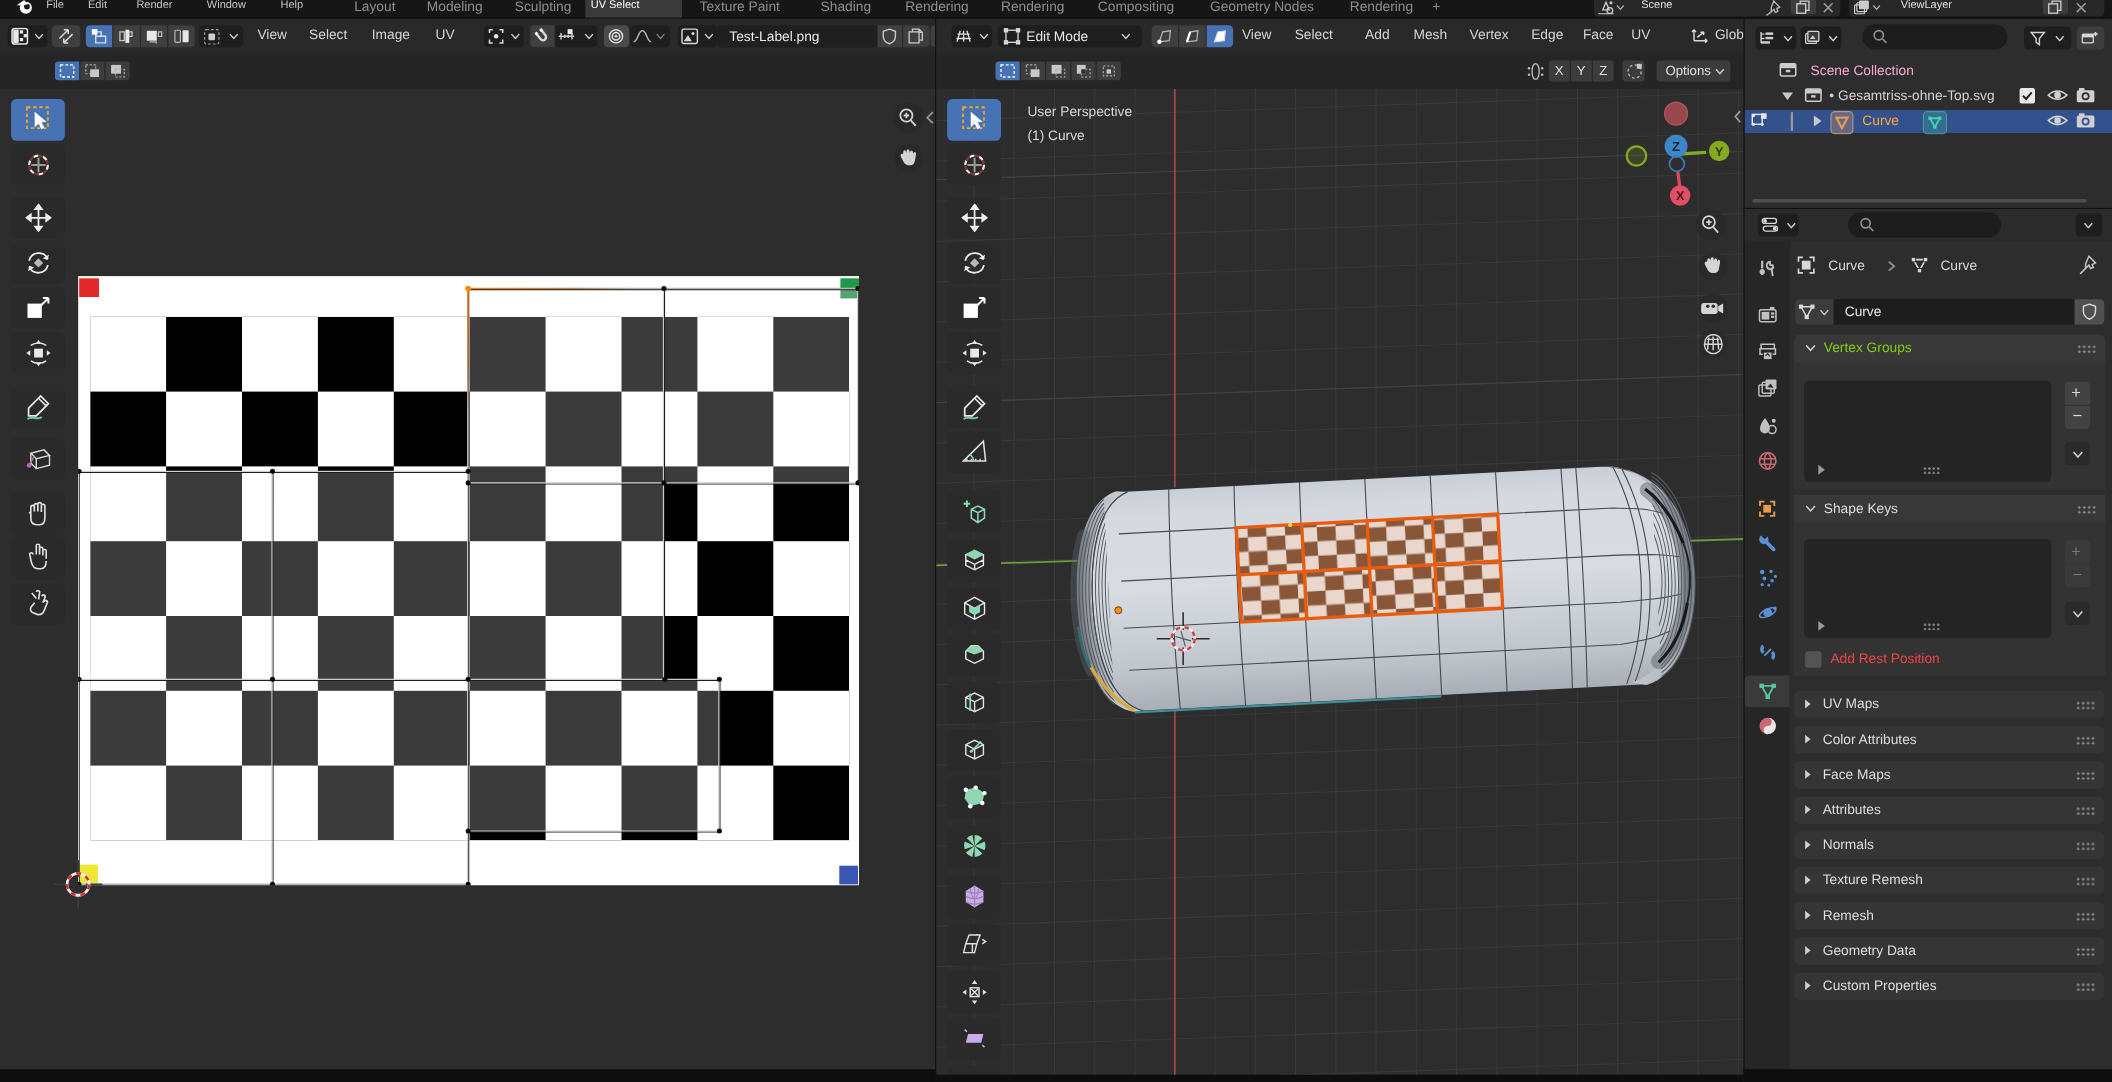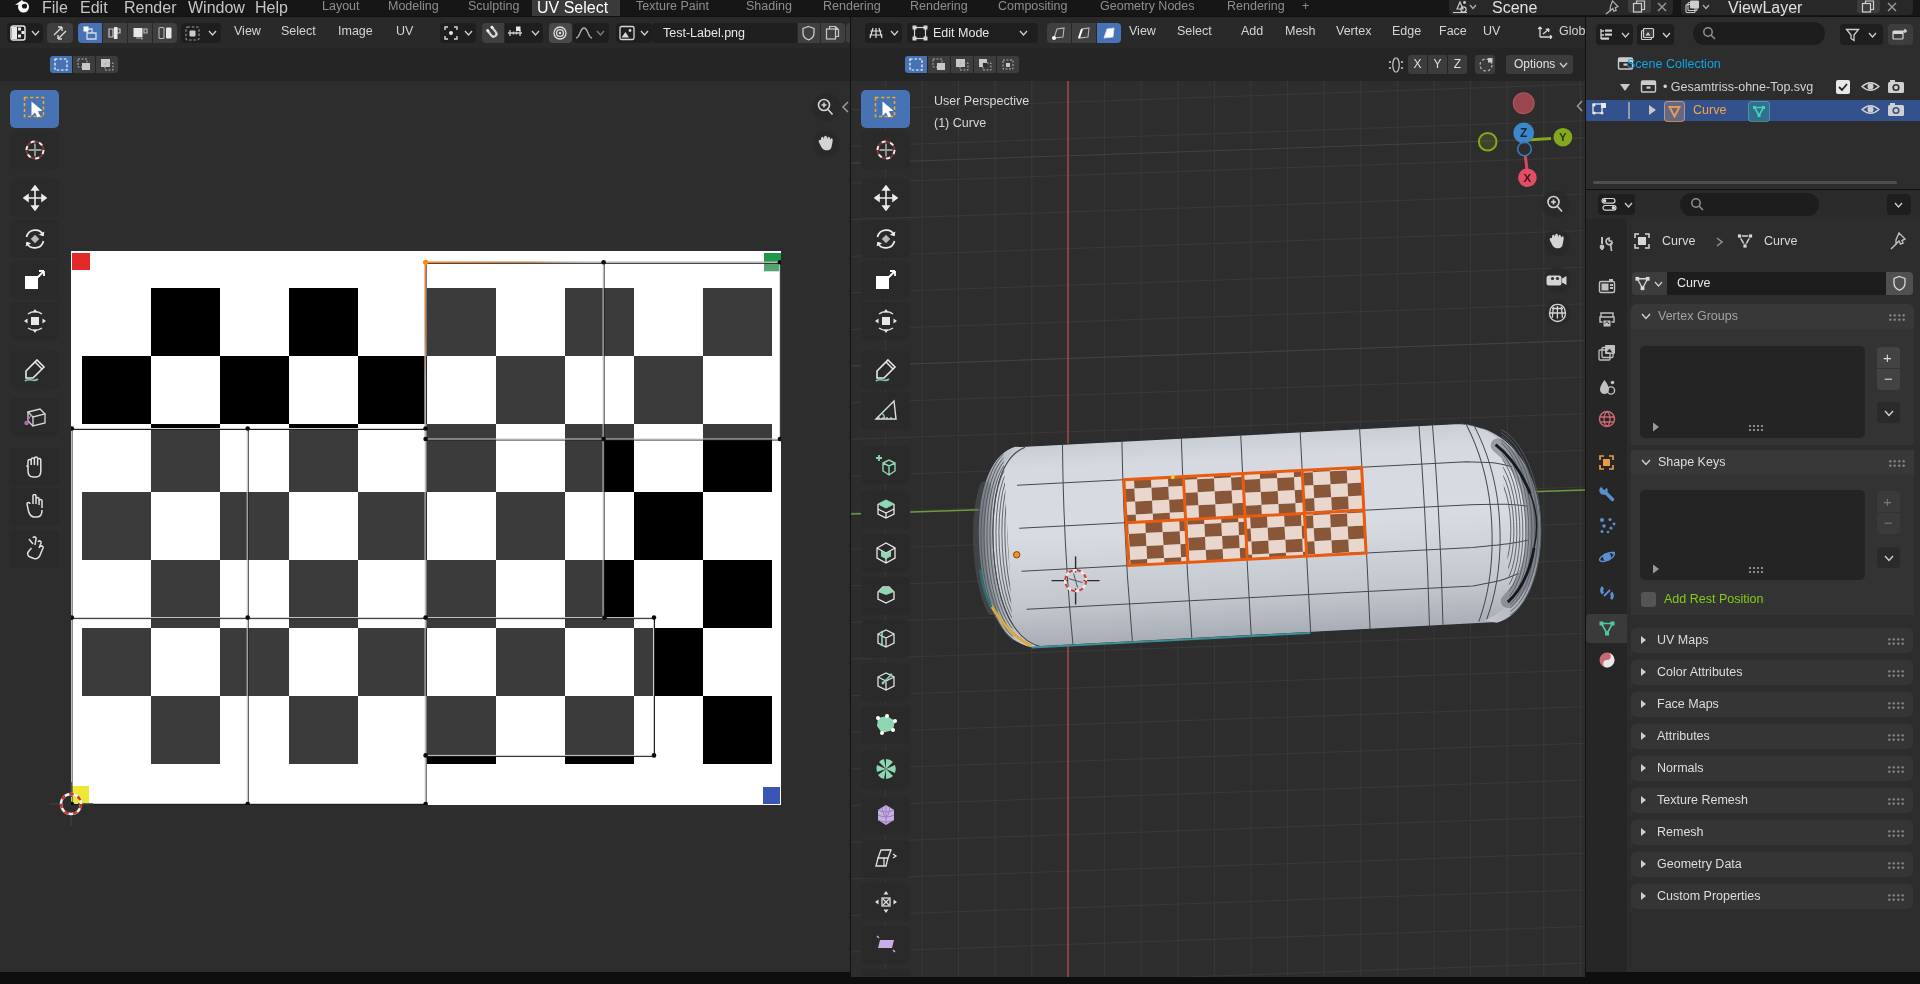--- a/index.html
+++ b/index.html
@@ -1,17 +1,17 @@
 <!DOCTYPE html>
 <html><head><meta charset="utf-8"><style>
 html,body{margin:0;padding:0;width:1920px;height:984px;overflow:hidden;background:#2d2d2d;font-family:"Liberation Sans",sans-serif;-webkit-font-smoothing:antialiased;}
 body{opacity:0.999;}
 .abs{position:absolute;}
 #topbar{position:absolute;left:0;top:0;width:1920px;height:17px;background:#161616;color:#b8b8b8;}
-.tbtext{position:absolute;top:-1px;font-size:16px;color:#c6c6c6;}
+.tbtext{position:absolute;top:-1px;font-size:10px;color:#c6c6c6;}
 .tabtext{position:absolute;top:-1px;font-size:12.5px;color:#8e8e8e;}
 #uvheader,#vpheader{position:absolute;top:17px;height:31px;background:#292929;}
 #uvtools,#vptools{position:absolute;top:48px;height:33px;background:#252525;}
 .menuitem{position:absolute;top:7px;font-size:12.5px;color:#d4d4d4;}
 .toolbtn{position:absolute;left:10px;width:49px;height:38px;background:#2a2a2a;border-radius:5px;}
 .toolbtn.active{background:#4772b3;}
 .panelhdr{position:absolute;left:1631px;width:282px;height:25px;background:#353535;border-radius:5px;color:#dddddd;font-size:12.5px;}
 .phtext{position:absolute;left:26px;top:5px;}
 .arrow-r{position:absolute;left:10px;top:8px;width:0;height:0;border-left:5px solid #d0d0d0;border-top:4px solid transparent;border-bottom:4px solid transparent;}
 .dots{position:absolute;right:8px;top:9px;width:18px;height:8px;background-image:radial-gradient(circle,#8a8a8a 1.1px,transparent 1.3px);background-size:4.5px 4.5px;}
@@ -900,21 +900,21 @@
         <rect x="1" y="4" width="10" height="3" fill="#d8d8d8"></rect>
         <path d="M13 2 v4 M11 4 h4" stroke="#d8d8d8" stroke-width="1.4"></path>
       </svg>
   </div>
 
   <svg class="abs" style="left:31px;top:37px" width="17" height="17" viewBox="0 0 17 17">
       <rect x="1.5" y="4" width="14" height="11" rx="1.2" fill="none" stroke="#cccccc" stroke-width="1.4"></rect>
       <rect x="1.5" y="4" width="14" height="4" fill="#cccccc"></rect>
       <rect x="6.5" y="9.5" width="4" height="2.2" fill="#cccccc"></rect>
     </svg>
-  <span class="abs" style="left:41px;top:40px;font-size:12.5px;color:#0ea5e9">Scene Collection</span>
+  <span class="abs" style="left:60px;top:40px;font-size:12.5px;color:#f9a8d4">Scene Collection</span>
   <svg class="abs" style="left:34px;top:66px" width="10" height="8">
       <path d="M0 1 h10 l-5 7 Z" fill="#c8c8c8"></path>
     </svg>
   <svg class="abs" style="left:54px;top:60px" width="17" height="17" viewBox="0 0 17 17">
       <rect x="1.5" y="4" width="14" height="11" rx="1.2" fill="none" stroke="#cccccc" stroke-width="1.4"></rect>
       <rect x="1.5" y="4" width="14" height="4" fill="#cccccc"></rect>
       <rect x="6.5" y="9.5" width="4" height="2.2" fill="#cccccc"></rect>
     </svg>
   <span class="abs" style="left:77px;top:63px;font-size:12.5px;color:#d2d2d2">• Gesamtriss-ohne-Top.svg</span>
   <div class="abs" style="left:250px;top:63px;width:14px;height:14px;background:#e8e8e8;border-radius:2px">
@@ -1107,21 +1107,21 @@
     <svg class="abs" style="left:6px;top:3px" width="15" height="17" viewBox="0 0 15 17">
         <path d="M7.5 1.5 L13 3.5 V8 C13 11.5 10.5 14 7.5 15.2 C4.5 14 2 11.5 2 8 V3.5 Z" fill="none" stroke="#d8d8d8" stroke-width="1.3"></path>
       </svg>
   </div>
 
   <div class="abs" style="left:45px;top:114px;width:283px;height:141px;background:#333333;border-radius:6px 6px 0 0"></div>
   <div class="abs" style="left:45px;top:114px;width:283px;height:25px;background:#383838;border-radius:6px 6px 0 0">
     <svg class="abs" style="left:10px;top:9px" width="10" height="7">
         <path d="M1 1 L5 5.5 L9 1" stroke="#d0d0d0" stroke-width="1.4" fill="none"></path>
       </svg>
-    <span class="abs" style="left:27px;top:5px;font-size:12.5px;color:#a3a3a3">Vertex Groups</span>
+    <span class="abs" style="left:27px;top:5px;font-size:12.5px;color:#84cc16">Vertex Groups</span>
     <div class="dots"></div>
   </div>
   <div class="abs" style="left:54px;top:156px;width:225px;height:92px;background:#242424;border-radius:5px">
     <svg class="abs" style="left:12px;top:76px" width="8" height="10">
         <path d="M1 0.5 l6 4.5 l-6 4.5 Z" fill="#999999"></path>
       </svg>
     <div class="abs" style="left:108px;top:78px;width:16px;height:7px;background-image:radial-gradient(circle,#8a8a8a 1px,transparent 1.2px);background-size:4px 4px"></div>
   </div>
   <div class="abs" style="left:291px;top:157px;width:23px;height:21px;background:#434343;border-radius:4px 4px 0 0">
       <span class="abs" style="left:6px;top:2px;color:#d8d8d8;font-size:15px">+</span>
@@ -1154,21 +1154,21 @@
     </div>
   <div class="abs" style="left:291px;top:323px;width:23px;height:21px;background:#3a3a3a;border-radius:0 0 4px 4px">
       <span class="abs" style="left:7px;top:1px;color:#777777;font-size:15px">−</span>
     </div>
   <div class="abs" style="left:291px;top:357px;width:23px;height:21px;background:#2a2a2a;border-radius:4px">
     <svg class="abs" style="left:7px;top:8px" width="10" height="7">
         <path d="M1 1 L5 5.5 L9 1" stroke="#d0d0d0" stroke-width="1.4" fill="none"></path>
       </svg>
   </div>
   <div class="abs" style="left:55px;top:402px;width:15px;height:15px;background:#545454;border-radius:3px"></div>
-  <span class="abs" style="left:78px;top:402px;font-size:12.5px;color:#84cc16">Add Rest Position</span>
+  <span class="abs" style="left:78px;top:402px;font-size:12.5px;color:#ef4444">Add Rest Position</span>
 
   <div class="panelhdr" style="left:45px;top:438px">
       <div class="arrow-r"></div>
       <span class="phtext">UV Maps</span>
       <div class="dots"></div>
     </div>
   <div class="panelhdr" style="left:45px;top:470px">
       <div class="arrow-r"></div>
       <span class="phtext">Color Attributes</span>
       <div class="dots"></div>

